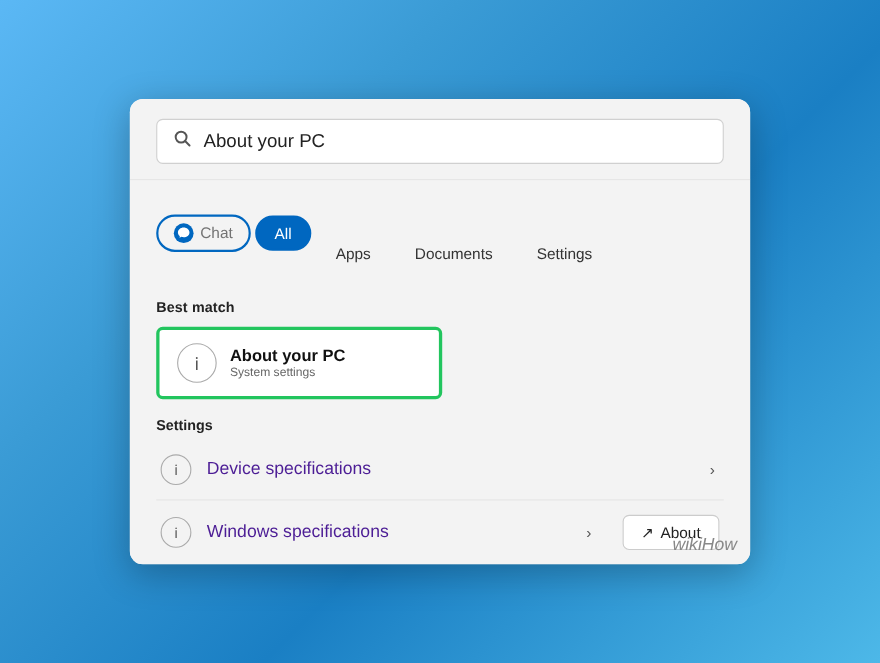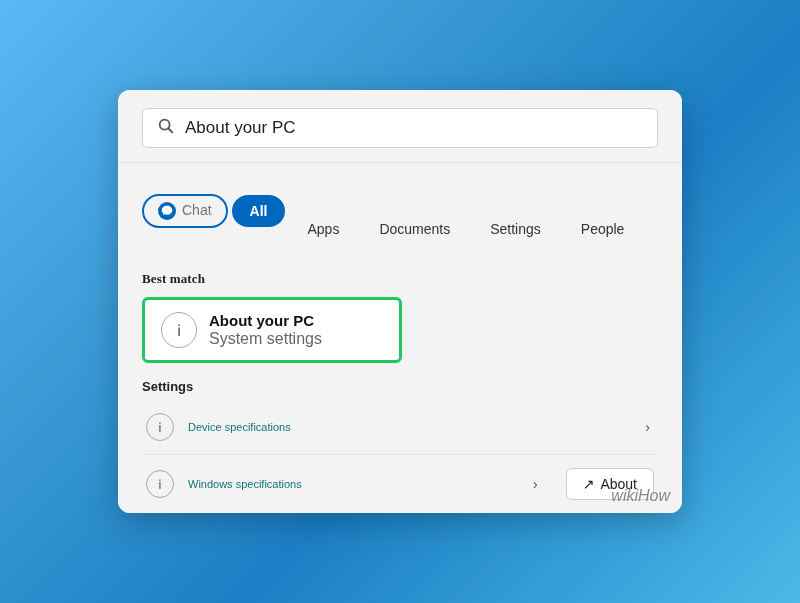--- a/index.html
+++ b/index.html
@@ -94,41 +94,40 @@
       justify-content: center;
       color: white;
       font-size: 11px;
       font-weight: bold;
     }
 
     .tab-all {
       background: #0067c0;
       color: #fff;
       border-color: #0067c0;
-      font-weight: 700;
+      font-weight: 400;
     }
 
     .tab-normal {
       color: #333;
       background: transparent;
       margin-top: 36px;
     }
 
     .results-area {
       padding: 16px 24px 0 24px;
       background: #f3f3f3;
     }
 
     .section-label {
       font-size: 13px;
       font-weight: 700;
       color: #222;
       margin-bottom: 10px;
       letter-spacing: 0.01em;
-      font-family: Liberation Serif, serif;
     }
 
     .best-match-item {
       display: flex;
       align-items: center;
       background: #fff;
       border-radius: 6px;
       padding: 12px 16px;
       margin-bottom: 16px;
       border: 3px solid #22c55e;
@@ -156,21 +155,21 @@
       flex-direction: column;
     }
 
     .item-title {
       font-size: 15px;
       font-weight: 700;
       color: #111;
     }
 
     .item-subtitle {
-      font-size: 16px;
+      font-size: 11px;
       color: #666;
       margin-top: 1px;
     }
 
     .settings-section {
       margin-top: 4px;
     }
 
     .settings-label {
       font-size: 13px;
@@ -199,22 +198,22 @@
       display: flex;
       align-items: center;
       justify-content: center;
       margin-right: 14px;
       flex-shrink: 0;
       color: #555;
       font-size: 13px;
     }
 
     .settings-row-text {
-      font-size: 11px;
-      color: #0f766e;
+      font-size: 16px;
+      color: #4c1d95;
       flex: 1;
     }
 
     .chevron {
       color: #555;
       font-size: 14px;
       margin-right: 4px;
     }
 
     .open-btn {
@@ -283,23 +282,20 @@
 
     <div class="tab-item tab-normal">
       <span>Documents</span>
     </div>
 
 
     <div class="tab-item tab-normal">
       <span>Settings</span>
     </div>
 
-    <div class="tab-item tab-normal">
-      <span>People</span>
-    </div>
 
   </div>
 
   <div class="results-area">
 
     <div class="section-label">Best match</div>
 
     <div class="best-match-item">
       <div class="item-icon">
         <span>ℹ</span>

